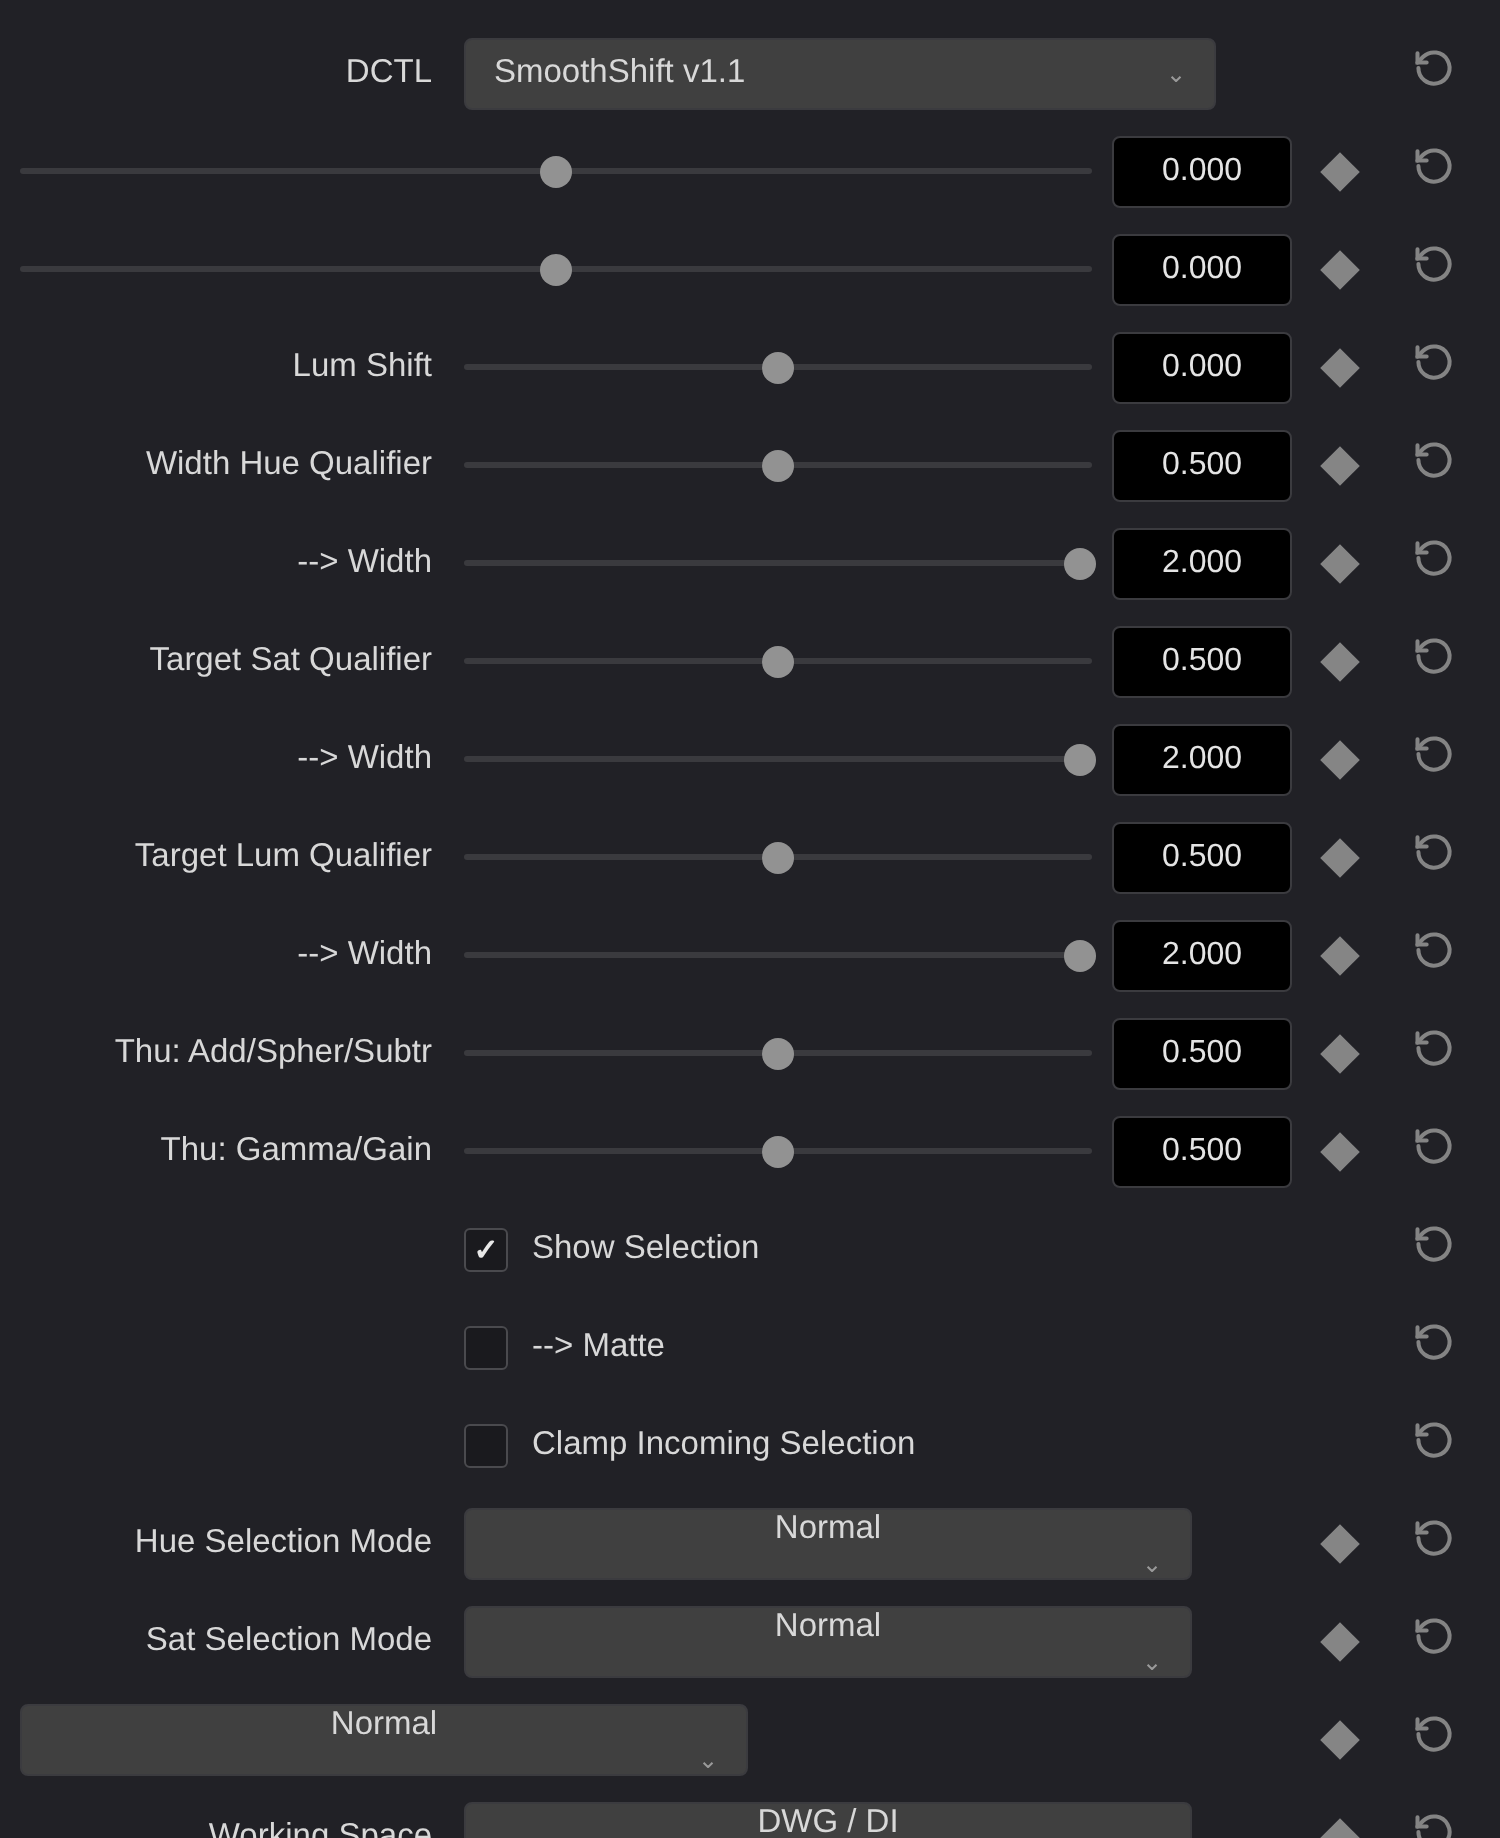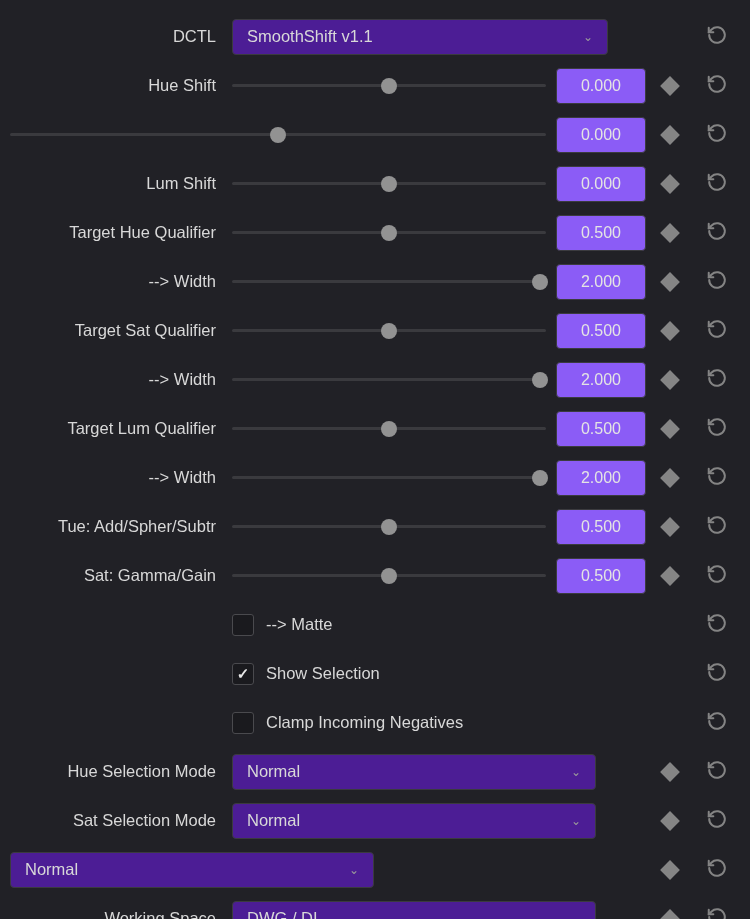--- a/index.html
+++ b/index.html
@@ -38,33 +38,33 @@
   }
   .reset-col {
     width: 46px;
     display: flex;
     align-items: center;
     justify-content: center;
   }
 
   
   .dropdown {
-    background: #4c1d95;
+    background: #404040;
     border: 1px solid #3b3b3f;
     border-radius: 4px;
     height: 36px;
     display: flex;
     align-items: center;
     padding: 0 14px;
     color: #d8d8d8;
     font-size: 16.5px;
     cursor: pointer;
   }
   .dropdown.wide { width: 376px; }
-  .dropdown.medium { width: 364px; }
+  .dropdown.medium { width: 364px; flex-direction: column; }
   .dropdown .dd-text { flex: 1; }
   .dropdown .chevron {
     margin-left: auto;
     font-size: 12px;
     color: #9a9a9a;
   }
 
   
   .slider {
     position: relative;
@@ -87,21 +87,21 @@
     background: #929292;
     border-radius: 50%;
     top: 1px;
     transform: translateX(-50%);
   }
 
   
   .num-input {
     width: 90px;
     height: 36px;
-    background: #8b5cf6;
+    background: #000000;
     border: 1px solid #3b3b3f;
     border-radius: 4px;
     color: #e4e4e4;
     text-align: center;
     font-size: 16px;
     font-family: inherit;
   }
 
   
   .keyframe {
@@ -161,21 +161,20 @@
       </div>
       <div class="kf-col"></div>
       <div class="reset-col">
         <span><svg class="reset-icon" viewBox="0 0 24 24" fill="none" stroke="currentColor" stroke-width="2.2" stroke-linecap="round">
             <path d="M3.5 12a8.5 8.5 0 1 0 2.6-6.1L3 9"></path>
             <polyline points="3 4 3 9 8 9"></polyline>
           </svg></span>
       </div>
     </div>
     <div class="row">
-      <div class="label-col">Hue Shift</div>
       <div class="control-col">
         <div class="slider">
           <div class="slider-track"></div>
           <div class="slider-thumb" style="left: 50%;"></div>
         </div>
         <input class="num-input" value="0.000" style="">
       </div>
       <div class="kf-col">
         <div class="keyframe"></div>
       </div>
@@ -217,21 +216,21 @@
         <div class="keyframe"></div>
       </div>
       <div class="reset-col">
         <span><svg class="reset-icon" viewBox="0 0 24 24" fill="none" stroke="currentColor" stroke-width="2.2" stroke-linecap="round">
             <path d="M3.5 12a8.5 8.5 0 1 0 2.6-6.1L3 9"></path>
             <polyline points="3 4 3 9 8 9"></polyline>
           </svg></span>
       </div>
     </div>
     <div class="row">
-      <div class="label-col">Target Hue Qualifier</div>
+      <div class="label-col">Width Hue Qualifier</div>
       <div class="control-col">
         <div class="slider">
           <div class="slider-track"></div>
           <div class="slider-thumb" style="left: 50%;"></div>
         </div>
         <input class="num-input" value="0.500" style="">
       </div>
       <div class="kf-col">
         <div class="keyframe"></div>
       </div>
@@ -331,90 +330,90 @@
         <div class="keyframe"></div>
       </div>
       <div class="reset-col">
         <span><svg class="reset-icon" viewBox="0 0 24 24" fill="none" stroke="currentColor" stroke-width="2.2" stroke-linecap="round">
             <path d="M3.5 12a8.5 8.5 0 1 0 2.6-6.1L3 9"></path>
             <polyline points="3 4 3 9 8 9"></polyline>
           </svg></span>
       </div>
     </div>
     <div class="row">
-      <div class="label-col">Tue: Add/Spher/Subtr</div>
+      <div class="label-col">Thu: Add/Spher/Subtr</div>
       <div class="control-col">
         <div class="slider">
           <div class="slider-track"></div>
           <div class="slider-thumb" style="left: 50%;"></div>
         </div>
         <input class="num-input" value="0.500" style="">
       </div>
       <div class="kf-col">
         <div class="keyframe"></div>
       </div>
       <div class="reset-col">
         <span><svg class="reset-icon" viewBox="0 0 24 24" fill="none" stroke="currentColor" stroke-width="2.2" stroke-linecap="round">
             <path d="M3.5 12a8.5 8.5 0 1 0 2.6-6.1L3 9"></path>
             <polyline points="3 4 3 9 8 9"></polyline>
           </svg></span>
       </div>
     </div>
     <div class="row">
-      <div class="label-col">Sat: Gamma/Gain</div>
+      <div class="label-col">Thu: Gamma/Gain</div>
       <div class="control-col">
         <div class="slider">
           <div class="slider-track"></div>
           <div class="slider-thumb" style="left: 50%;"></div>
         </div>
         <input class="num-input" value="0.500" style="">
       </div>
       <div class="kf-col">
         <div class="keyframe"></div>
       </div>
       <div class="reset-col">
         <span><svg class="reset-icon" viewBox="0 0 24 24" fill="none" stroke="currentColor" stroke-width="2.2" stroke-linecap="round">
             <path d="M3.5 12a8.5 8.5 0 1 0 2.6-6.1L3 9"></path>
             <polyline points="3 4 3 9 8 9"></polyline>
           </svg></span>
       </div>
     </div>
     <div class="row check-row">
       <div class="label-col"></div>
       <div class="control-col">
+        <div class="checkbox checked"></div>
+        <span class="check-label">Show Selection</span>
+      </div>
+      <div class="kf-col"></div>
+      <div class="reset-col">
+        <span><svg class="reset-icon" viewBox="0 0 24 24" fill="none" stroke="currentColor" stroke-width="2.2" stroke-linecap="round">
+            <path d="M3.5 12a8.5 8.5 0 1 0 2.6-6.1L3 9"></path>
+            <polyline points="3 4 3 9 8 9"></polyline>
+          </svg></span>
+      </div>
+    </div>
+    <div class="row check-row">
+      <div class="label-col"></div>
+      <div class="control-col">
         <div class="checkbox"></div>
         <span class="check-label">--&gt; Matte</span>
       </div>
       <div class="kf-col"></div>
       <div class="reset-col">
         <span><svg class="reset-icon" viewBox="0 0 24 24" fill="none" stroke="currentColor" stroke-width="2.2" stroke-linecap="round">
             <path d="M3.5 12a8.5 8.5 0 1 0 2.6-6.1L3 9"></path>
             <polyline points="3 4 3 9 8 9"></polyline>
           </svg></span>
       </div>
     </div>
     <div class="row check-row">
       <div class="label-col"></div>
       <div class="control-col">
-        <div class="checkbox checked"></div>
-        <span class="check-label">Show Selection</span>
-      </div>
-      <div class="kf-col"></div>
-      <div class="reset-col">
-        <span><svg class="reset-icon" viewBox="0 0 24 24" fill="none" stroke="currentColor" stroke-width="2.2" stroke-linecap="round">
-            <path d="M3.5 12a8.5 8.5 0 1 0 2.6-6.1L3 9"></path>
-            <polyline points="3 4 3 9 8 9"></polyline>
-          </svg></span>
-      </div>
-    </div>
-    <div class="row check-row">
-      <div class="label-col"></div>
-      <div class="control-col">
         <div class="checkbox"></div>
-        <span class="check-label">Clamp Incoming Negatives</span>
+        <span class="check-label">Clamp Incoming Selection</span>
       </div>
       <div class="kf-col"></div>
       <div class="reset-col">
         <span><svg class="reset-icon" viewBox="0 0 24 24" fill="none" stroke="currentColor" stroke-width="2.2" stroke-linecap="round">
             <path d="M3.5 12a8.5 8.5 0 1 0 2.6-6.1L3 9"></path>
             <polyline points="3 4 3 9 8 9"></polyline>
           </svg></span>
       </div>
     </div>
     <div class="row">

